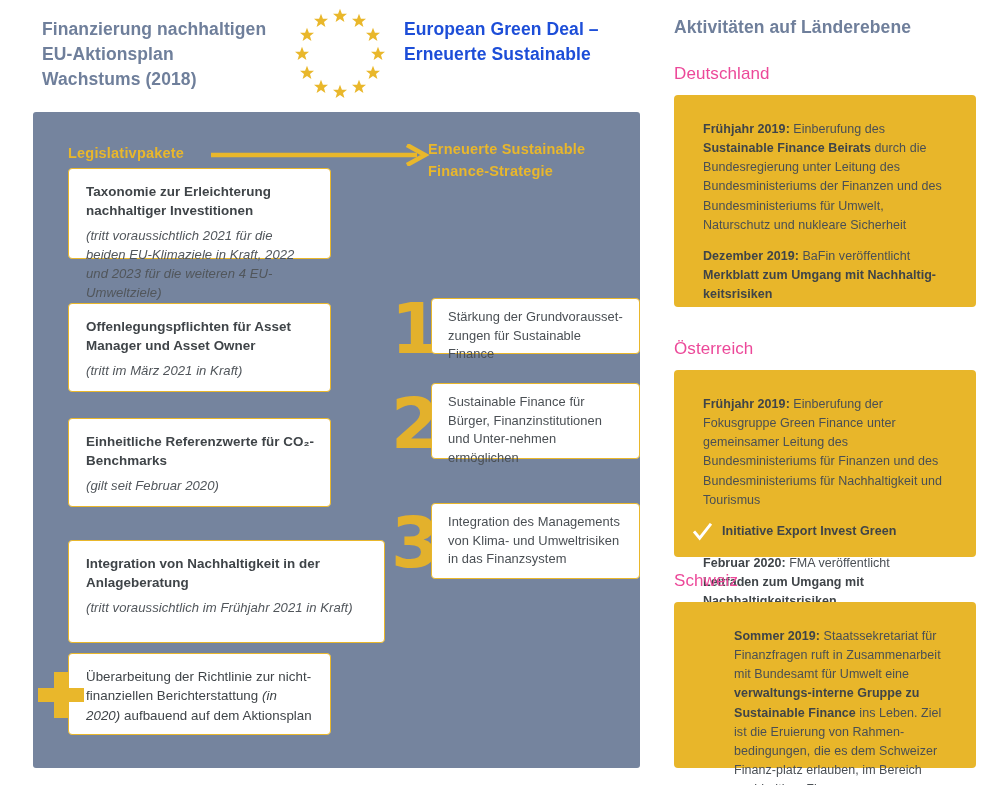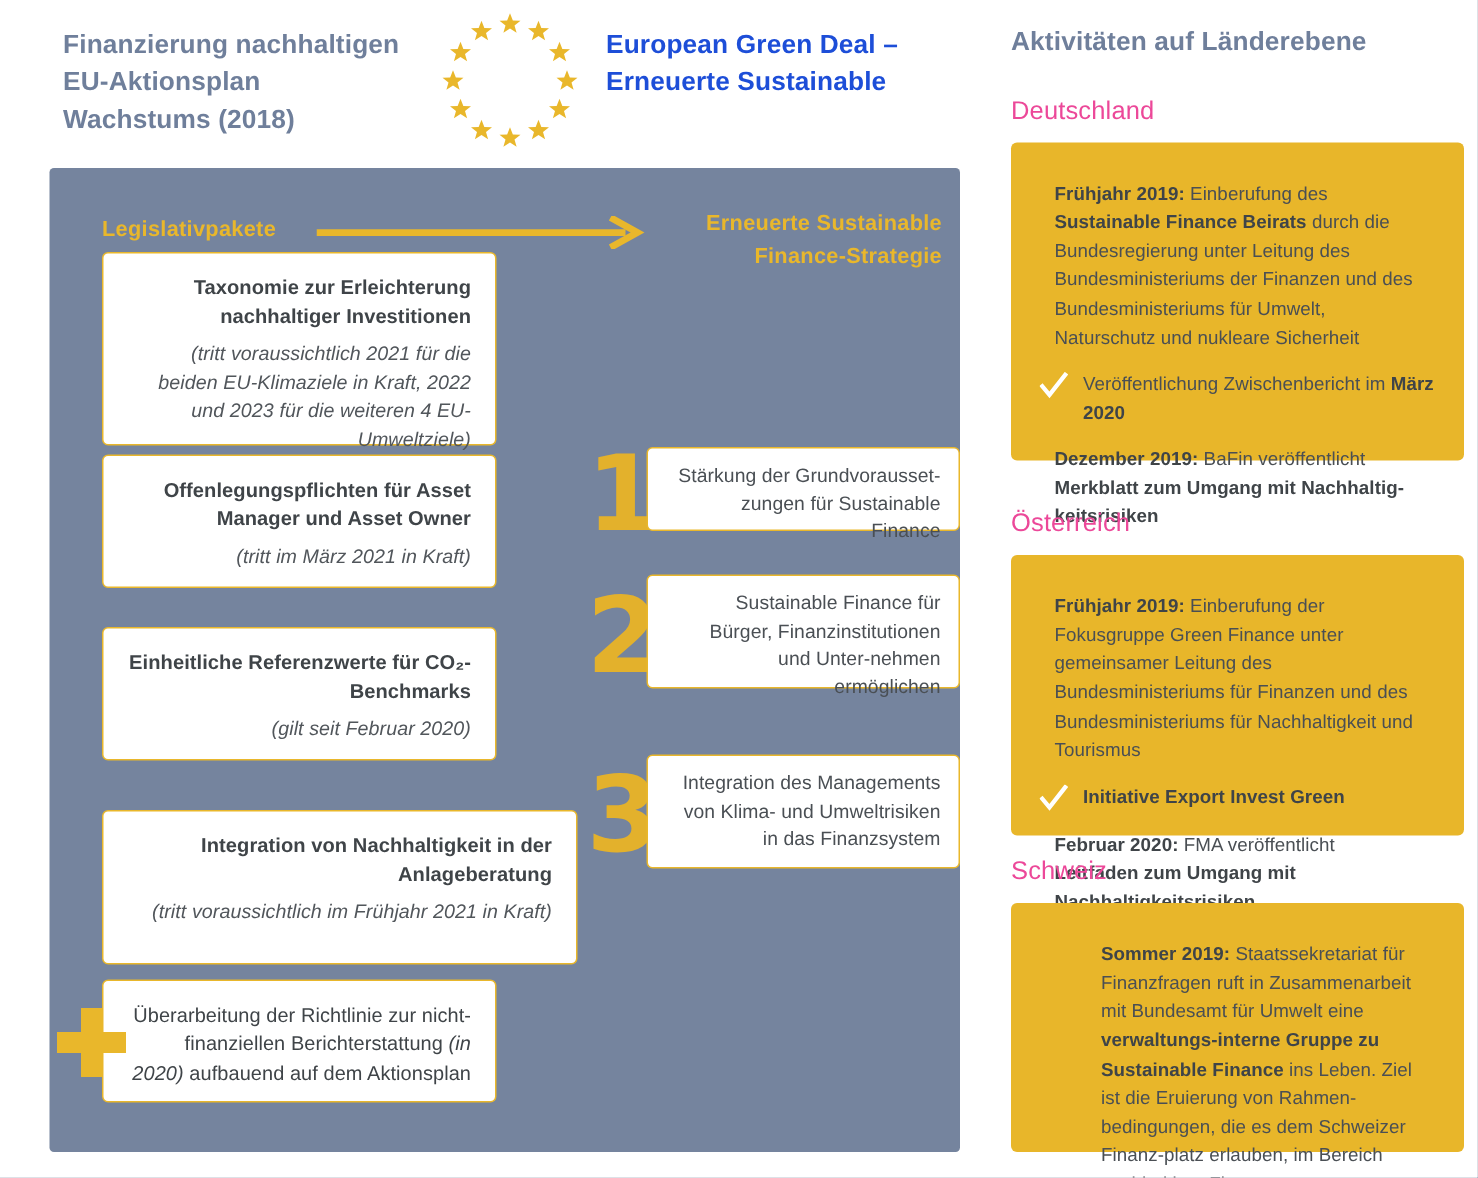--- a/index.html
+++ b/index.html
@@ -23,21 +23,21 @@
     letter-spacing: .1px;
   }
   .hdr-line { display: block; }
 
   .eu-stars { position: absolute; left: 292px; top: 6px; width: 96px; height: 96px; }
 
   
   .panel {
     position: absolute; left: 33px; top: 112px;
     width: 607px; height: 656px;
-    background: #75849e; border-radius: 3px; text-align: right;
+    background: #75849e; border-radius: 3px;
   }
   .panel-label {
     position: absolute; left: 35px; top: 33px;
     color: #e9b72b; font-weight: bold; font-size: 14.5px; letter-spacing: .2px;
   }
   .arrow { position: absolute; left: 178px; top: 32px; width: 222px; height: 22px; }
   .panel-right-title {
     position: absolute; left: 395px; top: 27px; width: 200px;
     color: #e9b72b; font-weight: bold; font-size: 14.5px; line-height: 1.5;
     letter-spacing: .2px;
@@ -174,21 +174,21 @@
     <svg class="arrow" viewBox="0 0 222 22">
       <line x1="0" y1="11" x2="206" y2="11" stroke="#e9b72b" stroke-width="4.5"></line>
       <polyline points="196,1 214,11 196,21" fill="none" stroke="#e9b72b" stroke-width="4.5" stroke-linecap="butt" stroke-linejoin="miter"></polyline>
     </svg>
 
     <div class="panel-right-title">
       <span class="prt-line">Erneuerte Sustainable</span>
       <span class="prt-line">Finance-Strategie</span>
     </div>
 
-    <div class="card" style="left:35px; top:56px; width:263px; height:129px;">
+    <div class="card" style="left:35px; top:56px; width:263px; height:91px;">
       <div class="card-title">Taxonomie zur Erleichterung nachhaltiger Investitionen</div>
       <div class="card-note">(tritt voraussichtlich 2021 für die beiden EU-Klimaziele in Kraft, 2022 und 2023 für die weiteren 4 EU-Umweltziele)</div>
     </div>
 
     <div class="card" style="left:35px; top:191px; width:263px; height:89px;">
       <div class="card-title">Offenlegungspflichten für Asset Manager und Asset Owner</div>
       <div class="card-note">(tritt im März 2021 in Kraft)</div>
     </div>
 
     <div class="card" style="left:35px; top:306px; width:263px; height:89px;">
@@ -219,26 +219,20 @@
   <svg class="plus-icon" viewBox="0 0 46 46">
     <rect x="16" y="0" width="14" height="46" fill="#e9b72b"></rect>
     <rect x="0" y="16" width="46" height="14" fill="#e9b72b"></rect>
   </svg>
 
   <div class="col-heading" style="top:17px;">Aktivitäten auf Länderebene</div>
 
   <div class="country-heading" style="top:64px;">Deutschland</div>
   <div class="ybox" style="top:95px; height:212px;">
     <p><b>Frühjahr 2019:</b><span><span> Einberufung des </span><b>Sustainable Finance Beirats</b><span> durch die Bundesregierung unter Leitung des Bundesministeriums der Finanzen und des Bundesministeriums für Umwelt, Naturschutz und nukleare Sicherheit</span></span></p>
-    <div class="check-row">
-      <svg class="check-icon" viewBox="0 0 20 20">
-        <polyline points="2,10 7,16 18,2" fill="none" stroke="#ffffff" stroke-width="3" stroke-linecap="square" stroke-linejoin="miter"></polyline>
-      </svg>
-      <div class="tx"><span>Veröffentlichung Zwischenbericht im </span><b>März 2020</b></div>
-    </div>
     <p><b>Dezember 2019:</b><span><span> BaFin veröffentlicht </span><b>Merkblatt zum Umgang mit Nachhaltig-keitsrisiken</b></span></p>
   </div>
 
   <div class="country-heading" style="top:339px;">Österreich</div>
   <div class="ybox" style="top:370px; height:187px;">
     <p><b>Frühjahr 2019:</b><span> Einberufung der Fokusgruppe Green Finance unter gemeinsamer Leitung des Bundesministeriums für Finanzen und des Bundesministeriums für Nachhaltigkeit und Tourismus</span></p>
     <div class="check-row">
       <svg class="check-icon" viewBox="0 0 20 20">
         <polyline points="2,10 7,16 18,2" fill="none" stroke="#ffffff" stroke-width="3" stroke-linecap="square" stroke-linejoin="miter"></polyline>
       </svg>

